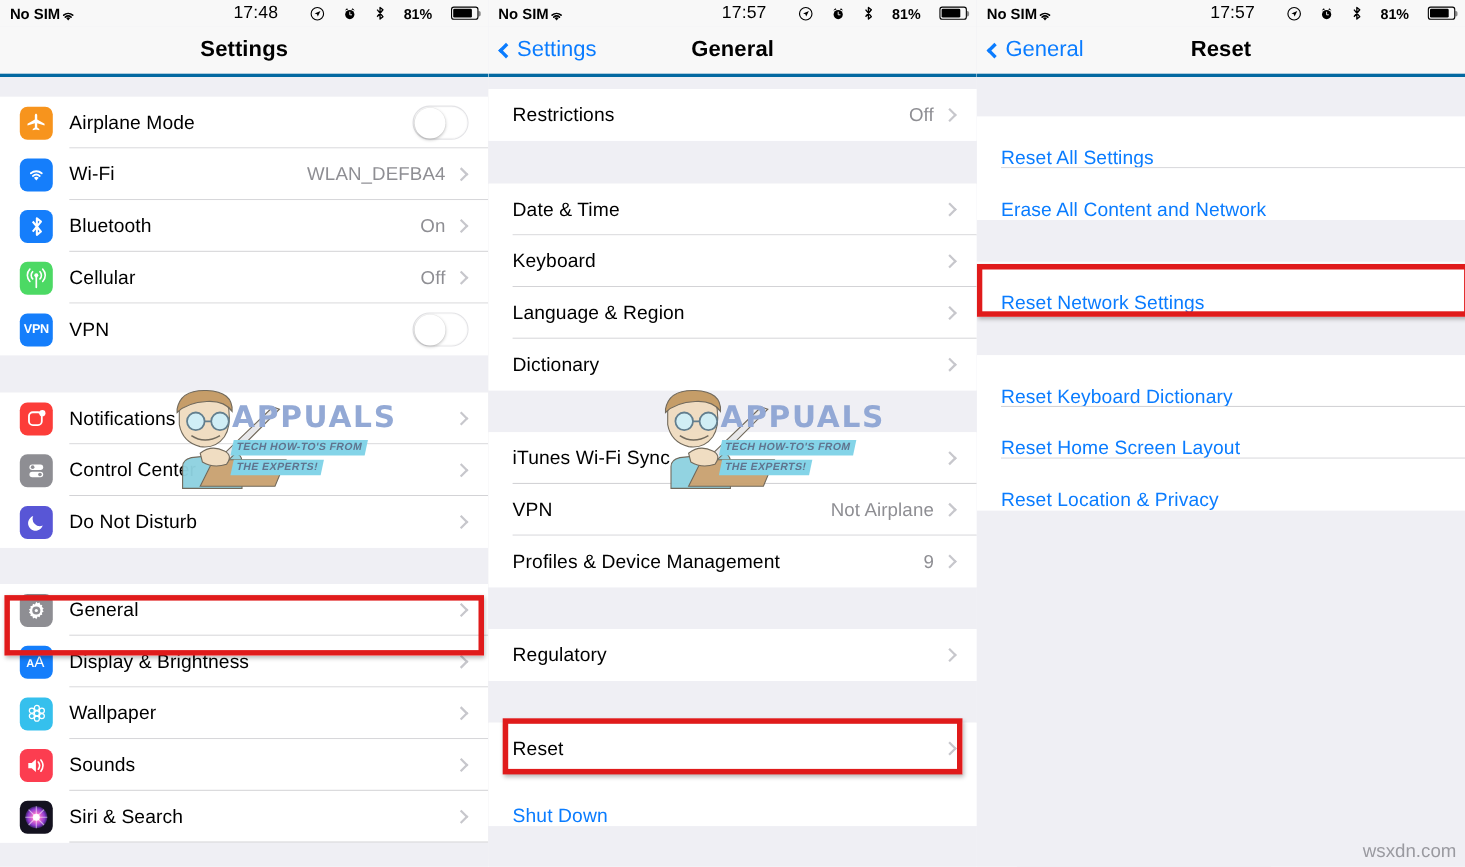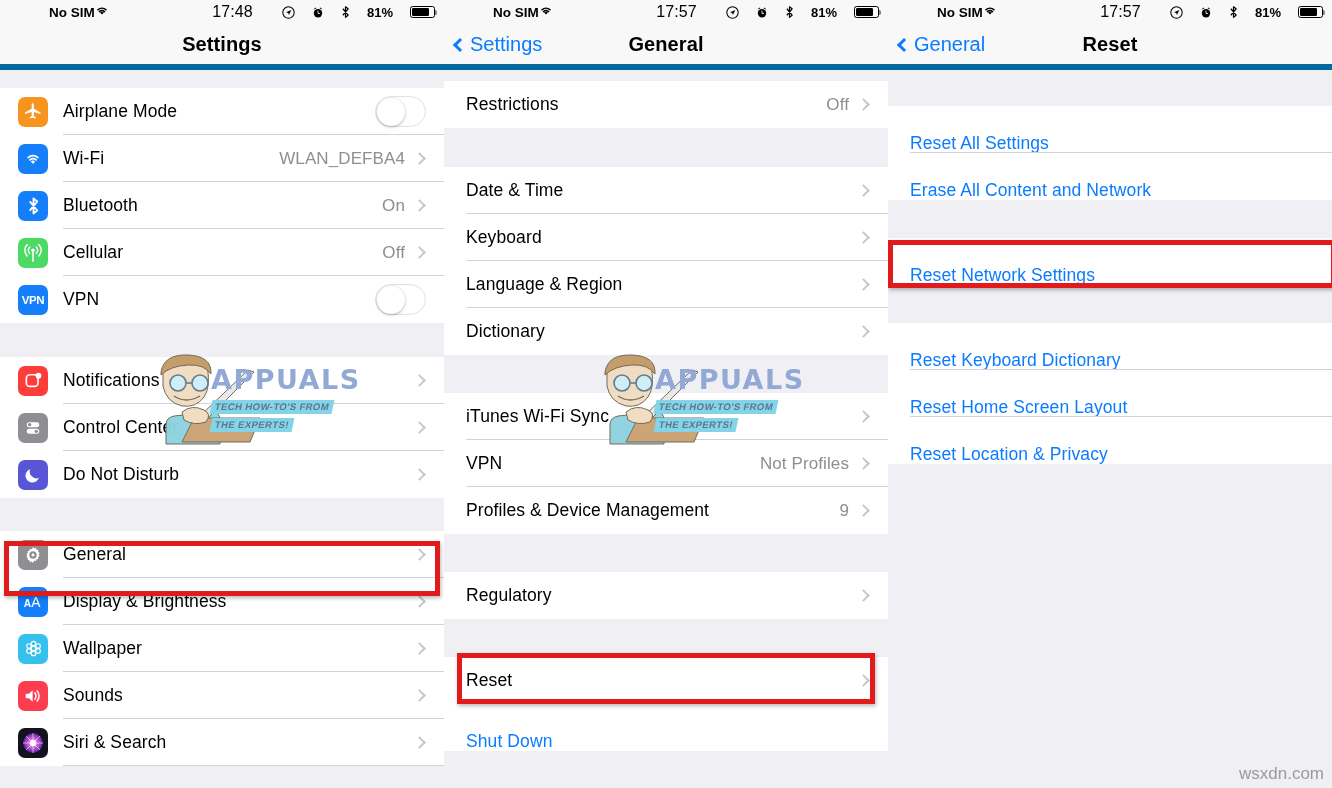--- a/index.html
+++ b/index.html
@@ -24,21 +24,21 @@
 
   
   .statusbar {
     position: relative;
     height: 24px;
     background: #f8f8f8;
     display: flex; align-items: center;
     font-size: 13.5px; font-weight: 600; color: #000;
     padding: 0 9px;
   }
-  .sb-left { display: flex; align-items: flex-start; gap: 0; margin-left: 40px; }
+  .sb-left { display: flex; align-items: flex-end; gap: 0; }
   .sb-center {
     position: absolute; left: 0; right: 0; top: 0; bottom: 0;
     display: flex; align-items: center; justify-content: center;
     font-size: 16px; font-weight: 400; letter-spacing: .1px; margin-left: 21px;
   }
   .sb-right {
     margin-left: auto; display: flex; align-items: center; gap: 17px;
     position: relative; z-index: 2;
   }
   .sb-pct { font-size: 13px; font-weight: 600; }
@@ -52,21 +52,21 @@
     width: 2px; height: 5px; background: #000;
     border-radius: 0 1.6px 1.6px 0; opacity: .45;
   }
   .battery i { display: block; height: 100%; width: 81%; background: #000; border-radius: 1.2px; }
 
   
   .navbar {
     position: relative;
     height: 46px;
     background: #f8f8f8;
-    border-bottom: 6px solid #0369a1;
+    border-bottom: 3px solid #0369a1;
     display: flex; align-items: center;
   }
   .nav-title {
     position: absolute; left: 0; right: 0;
     text-align: center;
     font-size: 20px; font-weight: 700; color: #000;
     letter-spacing: .1px;
   }
   .nav-back {
     display: flex; align-items: center; gap: 3px;
@@ -486,21 +486,21 @@
       <div class="gap" style="height:38px"></div>
 
       <div class="group">
         <div class="row plain">
           <span class="label">iTunes Wi-Fi Sync</span>
           <span class="chev"></span>
           <span class="sep"></span>
         </div>
         <div class="row plain">
           <span class="label">VPN</span>
-          <span class="value">Not Profiles</span>
+          <span class="value">Not Airplane</span>
           <span class="chev"></span>
           <span class="sep"></span>
         </div>
         <div class="row plain nosep">
           <span class="label">Profiles &amp; Device Management</span>
           <span class="value">9</span>
           <span class="chev"></span>
         </div>
       </div>
 

